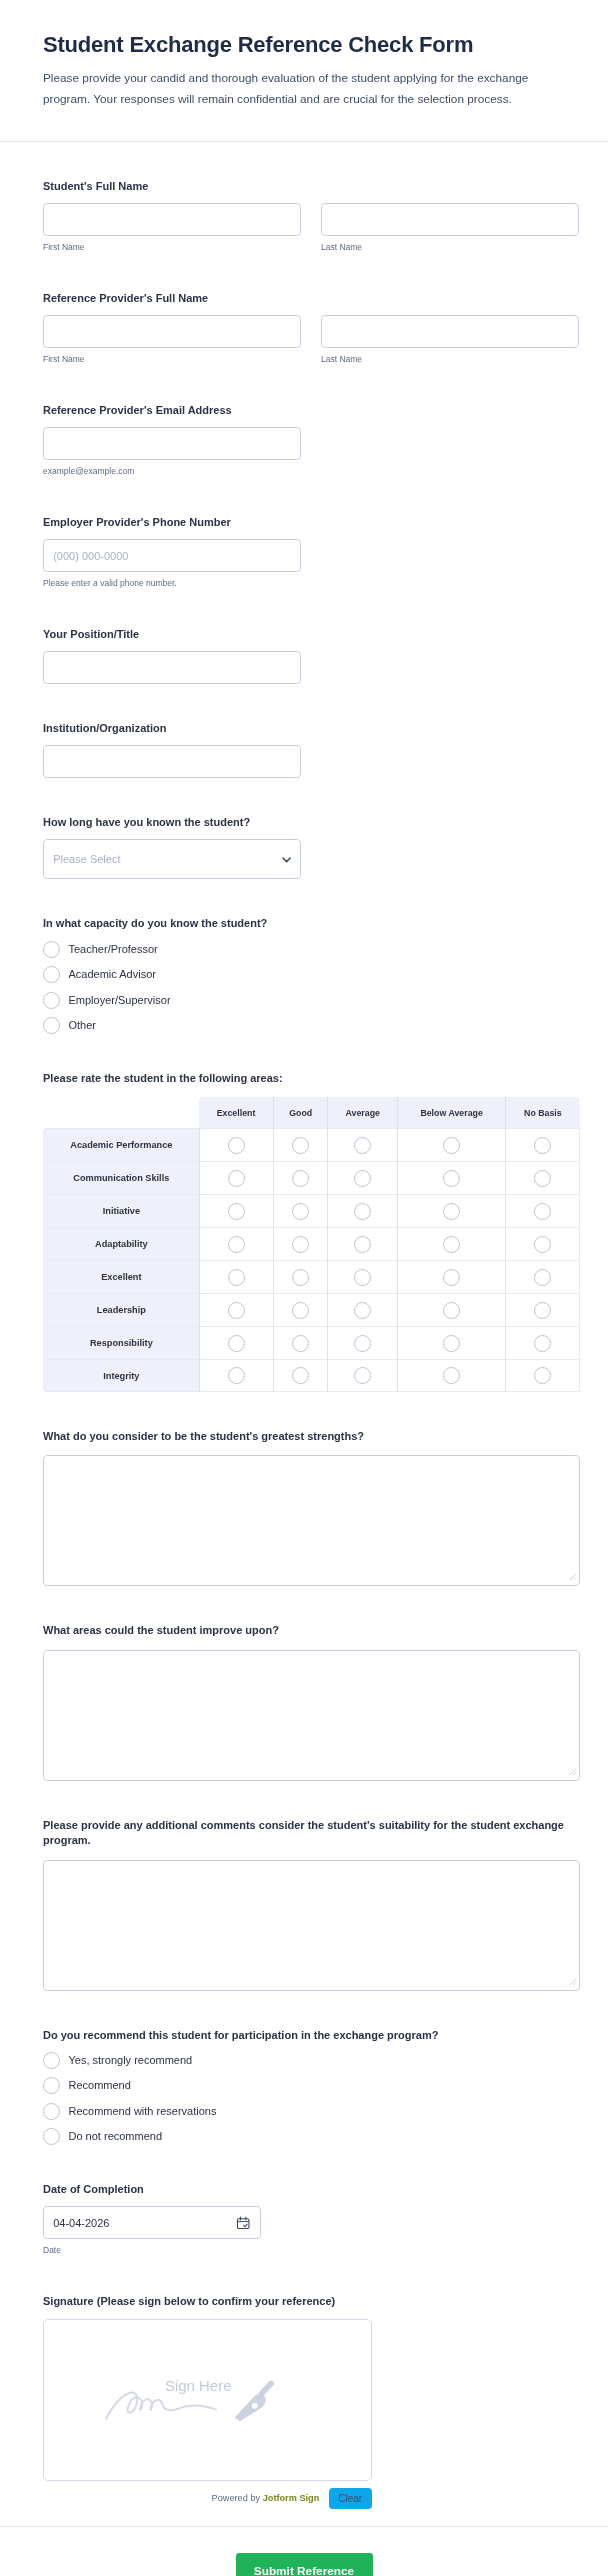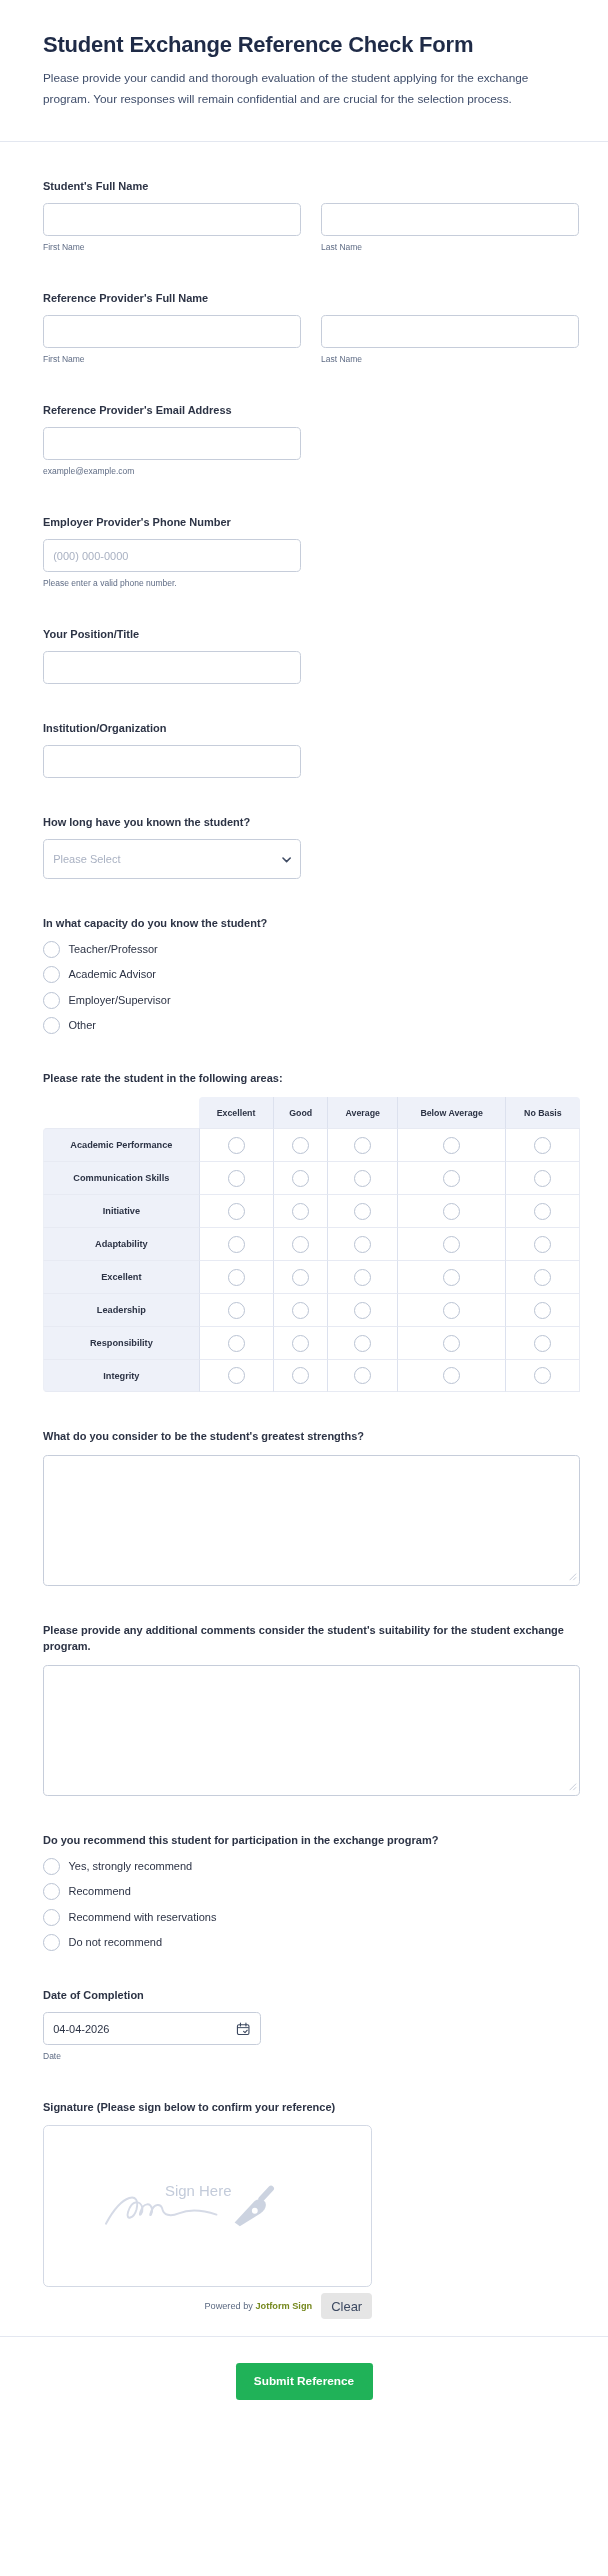--- a/index.html
+++ b/index.html
@@ -106,22 +106,22 @@
     border: 0.7px solid #d3d9e5; border-radius: 5.2px; background: #fff;
     display: flex; align-items: center; justify-content: center; cursor: crosshair;
   }
   .sig-footer {
     width: 329px; margin-top: 6.5px;
     display: flex; align-items: center; justify-content: flex-end; gap: 9.2px;
   }
   .powered { font-size: 9.2px; color: #5c6a82; }
   .powered .brand { font-weight: 700; color: #76891f; }
   .clear-btn {
-    border: none; background: #e5e5e5; color: #3c4961; font-family: "Liberation Sans", sans-serif;
-    font-size: 13px; padding: 5.2px 9.8px; border-radius: 3.9px; cursor: pointer;
+    border: none; background: #0ea5e9; color: #3c4961; font-family: "Liberation Sans", sans-serif;
+    font-size: 10px; padding: 5.2px 9.8px; border-radius: 3.9px; cursor: pointer;
   }
 
   
   .footer-divider { margin-top: 17px; }
   .submit-row { margin-top: 26px; display: flex; justify-content: center; }
   .submit-btn {
     width: 137px; height: 37px; background: #20b258; border: none; border-radius: 3.3px;
     color: #ffffff; font-family: "Liberation Sans", sans-serif;
     font-size: 11.8px; font-weight: 700; cursor: pointer;
   }
@@ -317,20 +317,29 @@
     <section class="q">
       <div class="q-label">What do you consider to be the student's greatest strengths?</div>
       <div class="ta-wrap">
         <textarea class="input" style=""></textarea>
         <svg class="grip" width="7.8" height="7.8" viewBox="0 0 12 12">
           <path d="M11 1 L1 11 M11 6.5 L6.5 11" stroke="#c2c9d6" stroke-width="1.4" fill="none"></path>
         </svg>
       </div>
     </section>
 
+    <section class="q">
+      <div class="q-label">What areas could the student improve upon?</div>
+      <div class="ta-wrap">
+        <textarea class="input" style=""></textarea>
+        <svg class="grip" width="7.8" height="7.8" viewBox="0 0 12 12">
+          <path d="M11 1 L1 11 M11 6.5 L6.5 11" stroke="#c2c9d6" stroke-width="1.4" fill="none"></path>
+        </svg>
+      </div>
+    </section>
 
     <section class="q">
       <div class="q-label two-line">Please provide any additional comments consider the student's suitability for the student exchange program.</div>
       <div class="ta-wrap">
         <textarea class="input" style=""></textarea>
         <svg class="grip" width="7.8" height="7.8" viewBox="0 0 12 12">
           <path d="M11 1 L1 11 M11 6.5 L6.5 11" stroke="#c2c9d6" stroke-width="1.4" fill="none"></path>
         </svg>
       </div>
     </section>

